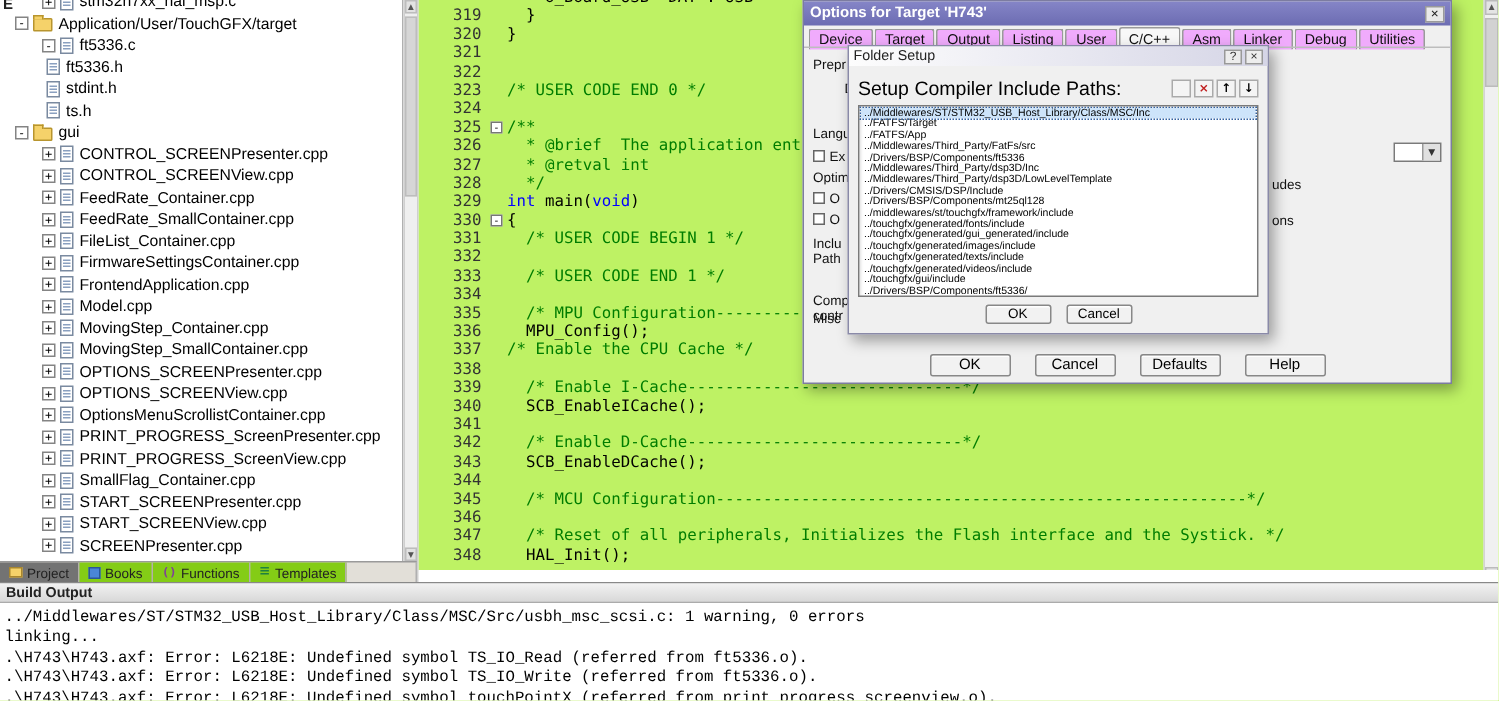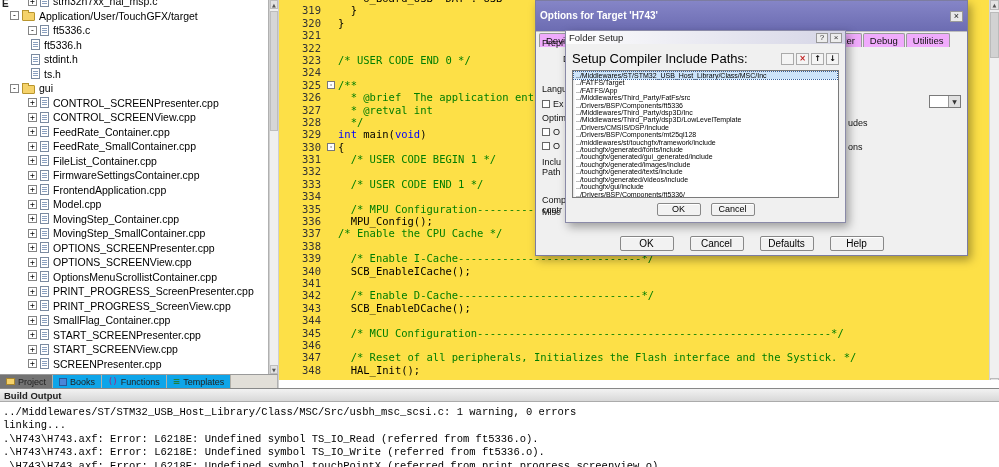--- a/index.html
+++ b/index.html
@@ -20,50 +20,50 @@
   .fico::before { content:""; position:absolute; left:-1px; top:-3px; width:5px; height:2px; background:inherit; border:1px solid #b8952e; border-bottom:none; }
   .pico { width:9px; height:11px; background:#fff; border:1px solid #7a8aa0; margin-right:4px; flex:none; position:relative; }
   .pico::before { content:""; position:absolute; left:1px; top:2px; width:5px; height:1px; background:#8aa0c0; box-shadow:0 2px 0 #8aa0c0, 0 4px 0 #8aa0c0; }
 
   .tree-scroll { position:absolute; left:269px; top:0; width:9px; height:374px; background:#efefef; border-left:1px solid #cfcfcf; z-index:2; }
   .tree-scroll .sarr { position:absolute; left:0; width:8px; height:9px; background:#e2e2e2; border:1px solid #bdbdbd; font:5px/8px "DejaVu Sans",sans-serif; text-align:center; color:#555; }
   .tree-scroll .sarr.bot { bottom:0; }
   .tree-scroll .sthumb { position:absolute; left:0; top:11px; width:8px; height:120px; background:#d6d6d6; border:1px solid #bdbdbd; }
 
   .tree-tabs { position:absolute; left:0; top:374px; width:278px; height:14px; background:#e2dfd8; border-top:1px solid #9a9a9a; border-right:1px solid #b0b0b0; display:flex; z-index:3; }
-  .ttab { display:flex; align-items:center; gap:3px; padding:0 6px; border-right:1px solid #b3b0a8; font-size:9px; color:#222; background:#0ea5e9; }
+  .ttab { display:flex; align-items:center; gap:3px; padding:0 6px; border-right:1px solid #b3b0a8; font-size:9px; color:#222; background:#84cc16; }
   .ttab.active { background:#737373; }
   .ti { display:inline-block; flex:none; }
   .project-icon { width:9px; height:7px; background:var(--folder-icon,#f5d26a); border:1px solid #a8862e; }
   .books-icon { width:8px; height:8px; background:#4a86d8; border:1px solid #2a5698; }
   .functions-icon { color:#804098; font:bold 8px/9px "DejaVu Sans Mono",monospace; }
   .functions-icon::before { content:"()"; }
   .templates-icon { color:#208040; font:bold 9px/9px "DejaVu Sans",sans-serif; }
   .templates-icon::before { content:"\2261"; }
 
   .vsplit { position:absolute; left:278px; top:0; width:1px; height:388px; background:#cfcfcf; z-index:2; }
 
   
-  .editor { position:absolute; left:279px; top:0; width:720px; height:380px; background:#fde047; overflow:hidden; z-index:1; }
+  .editor { position:absolute; left:279px; top:0; width:720px; height:380px; background:#bef264; overflow:hidden; z-index:1; }
   .editor-inner { margin-top:-8px; font:10.5px/12.4px "DejaVu Sans Mono",monospace; }
   .eline { display:flex; height:12.4px; white-space:pre; }
   .lnum { width:48px; text-align:right; padding-right:6px; color:#333; flex:none; }
   .fold { width:11px; flex:none; position:relative; }
   .foldbox { position:absolute; left:0; top:2px; width:8px; height:8px; border:1px solid #777; background:#fff; font:7px/6px "DejaVu Sans Mono",monospace; text-align:center; color:#000; }
   .ecode { white-space:pre; }
   .s-c { color:var(--comment,#007d00); } .s-k { color:var(--keyword,#0000ff); } .s-p { color:#000; }
 
   .edscroll { position:absolute; right:0; top:0; width:10px; height:388px; background:#f0f0f0; border-left:1px solid #d4d4d4; }
   .edscroll .sarr { position:absolute; left:0; width:9px; height:10px; background:#e4e4e4; border:1px solid #bbb; font:5px/9px "DejaVu Sans",sans-serif; text-align:center; color:#555; }
   .edscroll .sarr.bot { bottom:0; }
   .edscroll .sthumb { position:absolute; left:0; top:12px; width:9px; height:46px; background:#d2d2d2; border:1px solid #bbb; }
 
   
   .dlg { position:absolute; left:535px; top:0; width:433px; height:256px; background:var(--dialog-bg,#f0f0f0); border:1px solid #7c7ca0; box-shadow:3px 4px 9px rgba(0,0,0,.35); z-index:40; }
-  .dlg-title { height:30px; background:linear-gradient(var(--titlebar,#8585c7), #6c6cb2); color:#fff; font:bold 10px/14px "Liberation Sans",sans-serif; padding:0 4px; display:flex; justify-content:space-between; align-items:center; }
+  .dlg-title { height:16px; background:linear-gradient(var(--titlebar,#8585c7), #6c6cb2); color:#fff; font:bold 10px/14px "Liberation Sans",sans-serif; padding:0 4px; display:flex; justify-content:space-between; align-items:center; }
   .dlg-close { width:13px; height:11px; background:#e9e9e9; border:1px solid #9a9a9a; font:9px/9px "Liberation Sans",sans-serif; text-align:center; color:#222; }
   .dlg-tabs { display:flex; padding:2px 3px 0; height:16px; }
   .dtab { padding:1px 6px 0; border:1px solid #9a9a9a; border-bottom:none; background:#f0abfc; border-radius:2px 2px 0 0; margin-right:1px; font-size:9.5px; color:#111; height:14px; }
   .dtab.active { background:#f8f8f8; height:16px; margin-top:-1px; padding-top:2px; }
   .dlg-body { position:absolute; left:0; right:0; top:30px; bottom:0; border-top:1px solid #bdbdbd; }
   .lfrag { position:absolute; left:6px; max-width:27px; overflow:hidden; white-space:nowrap; font-size:9px; color:#111; display:flex; align-items:center; gap:3px; }
   .rfrag { position:absolute; left:312px; font-size:9px; color:#111; white-space:nowrap; }
   .cb { width:8px; height:8px; border:1px solid #666; background:#fff; flex:none; }
   .rcombo { position:absolute; left:393px; top:63px; width:32px; height:13px; background:#fff; border:1px solid #7a7a7a; display:flex; justify-content:flex-end; }
   .combo-btn { width:12px; height:100%; background:#e0e0e0; border-left:1px solid #999; font:6px/11px "DejaVu Sans",sans-serif; text-align:center; color:#333; }

